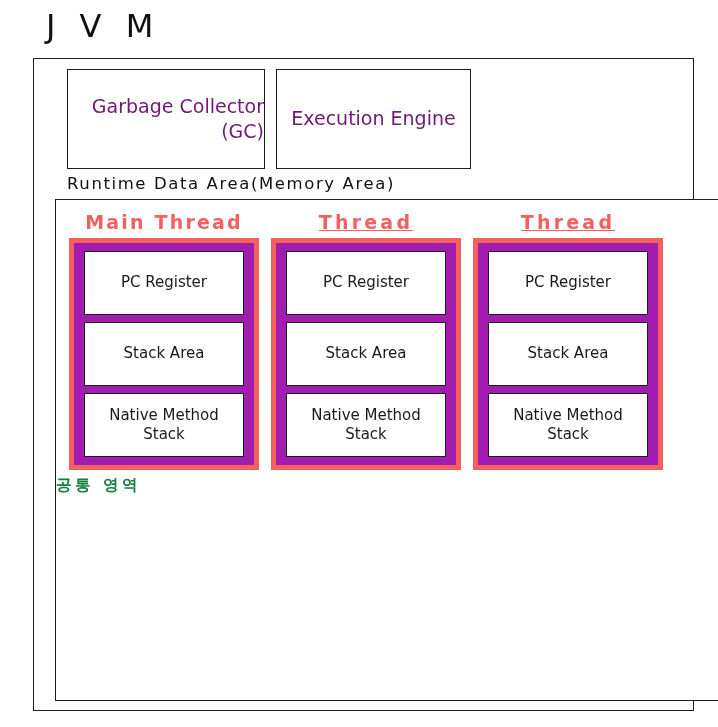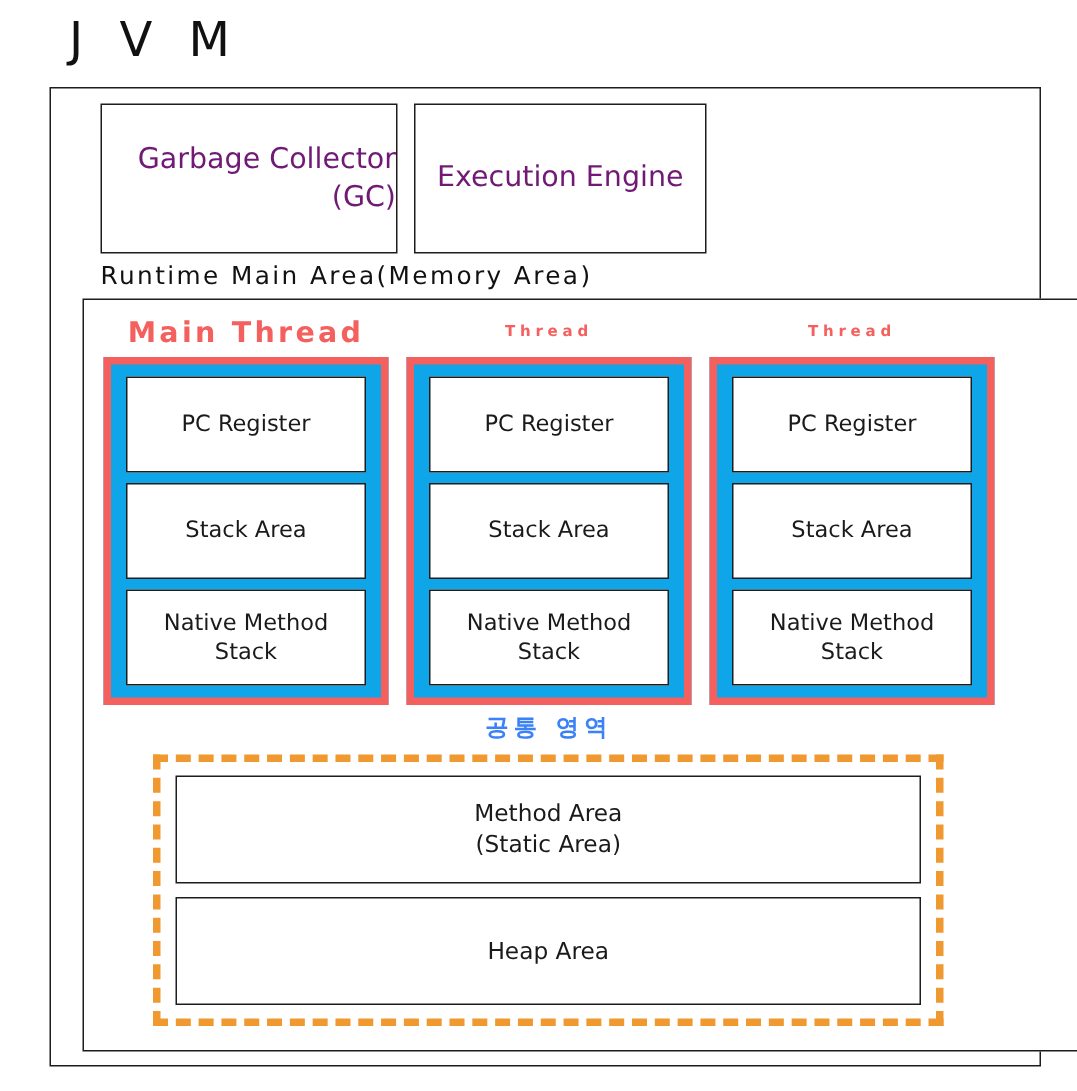--- a/index.html
+++ b/index.html
@@ -110,32 +110,33 @@
     color: #F4605E;
     font-weight: 700;
     height: 30px;
     line-height: 28px;
   }
   .thread-label.main {
     font-size: 19px;
     letter-spacing: 2.2px;
   }
   .thread-label.worker {
-    font-size: 10px;
+    font-size: 19px;
     letter-spacing: 3.2px;
+    text-decoration: underline;
   }
   .thread-frame {
     flex: 1;
     border: 5px solid #F4605E;
     box-sizing: border-box;
     padding: 8px 10px;
     display: flex;
     flex-direction: column;
     gap: 7px;
-    background: #0ea5e9;
+    background: #a21caf;
   }
   .mem-box {
     flex: 1;
     border: 1.6px solid #1d1d1d;
     box-sizing: border-box;
     display: flex;
     align-items: center;
     justify-content: center;
     text-align: center;
     font-size: 15px;
@@ -144,22 +145,22 @@
     background: #ffffff;
     white-space: pre-line;
   }
 
   
   .shared-label {
     position: absolute;
     left: 0;
     top: 275px;
     width: 620px;
-    text-align: center;
-    color: #3b82f6;
+    text-align: left;
+    color: #15803d;
     font-weight: 700;
     font-size: 15.5px;
     letter-spacing: 3.5px;
   }
   .shared-frame {
     position: absolute;
     left: 46px;
     top: 303px;
     width: 527px;
     height: 181px;
@@ -193,21 +194,21 @@
 <div class="diagram-title">J V M</div>
 
 <div class="jvm-box">
 
   <div class="top-row">
     <div class="component-box gc">Garbage Collector
 (GC)</div>
     <div class="component-box ee">Execution Engine</div>
   </div>
 
-  <div class="rda-label">Runtime Main Area(Memory Area)</div>
+  <div class="rda-label">Runtime Data Area(Memory Area)</div>
 
   <div class="rda-box">
 
     <div class="threads-row">
 
       <div class="thread-col">
         <div class="thread-label main">Main Thread</div>
         <div class="thread-frame">
           <div class="mem-box">PC Register</div>
           <div class="mem-box">Stack Area</div>
@@ -233,20 +234,15 @@
           <div class="mem-box">Stack Area</div>
           <div class="mem-box">Native Method
 Stack</div>
         </div>
       </div>
 
     </div>
 
     <div class="shared-label">공통 영역</div>
 
-    <div class="shared-frame">
-      <div class="shared-box method">Method Area
-(Static Area)</div>
-      <div class="shared-box heap">Heap Area</div>
-    </div>
 
   </div>
 </div>
 
 </body></html>

